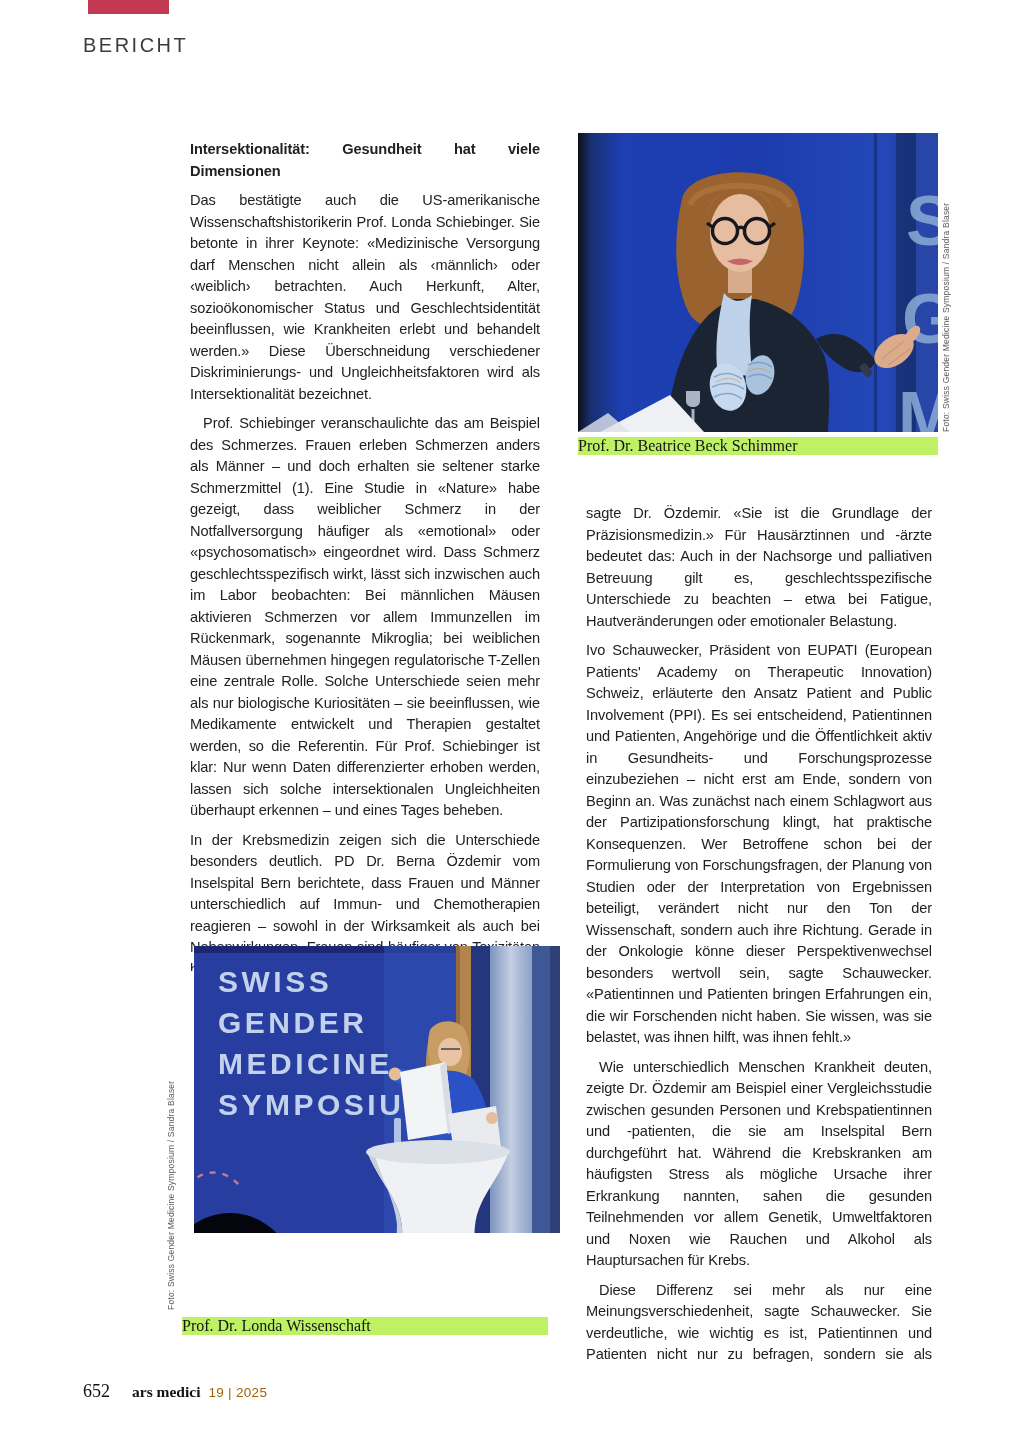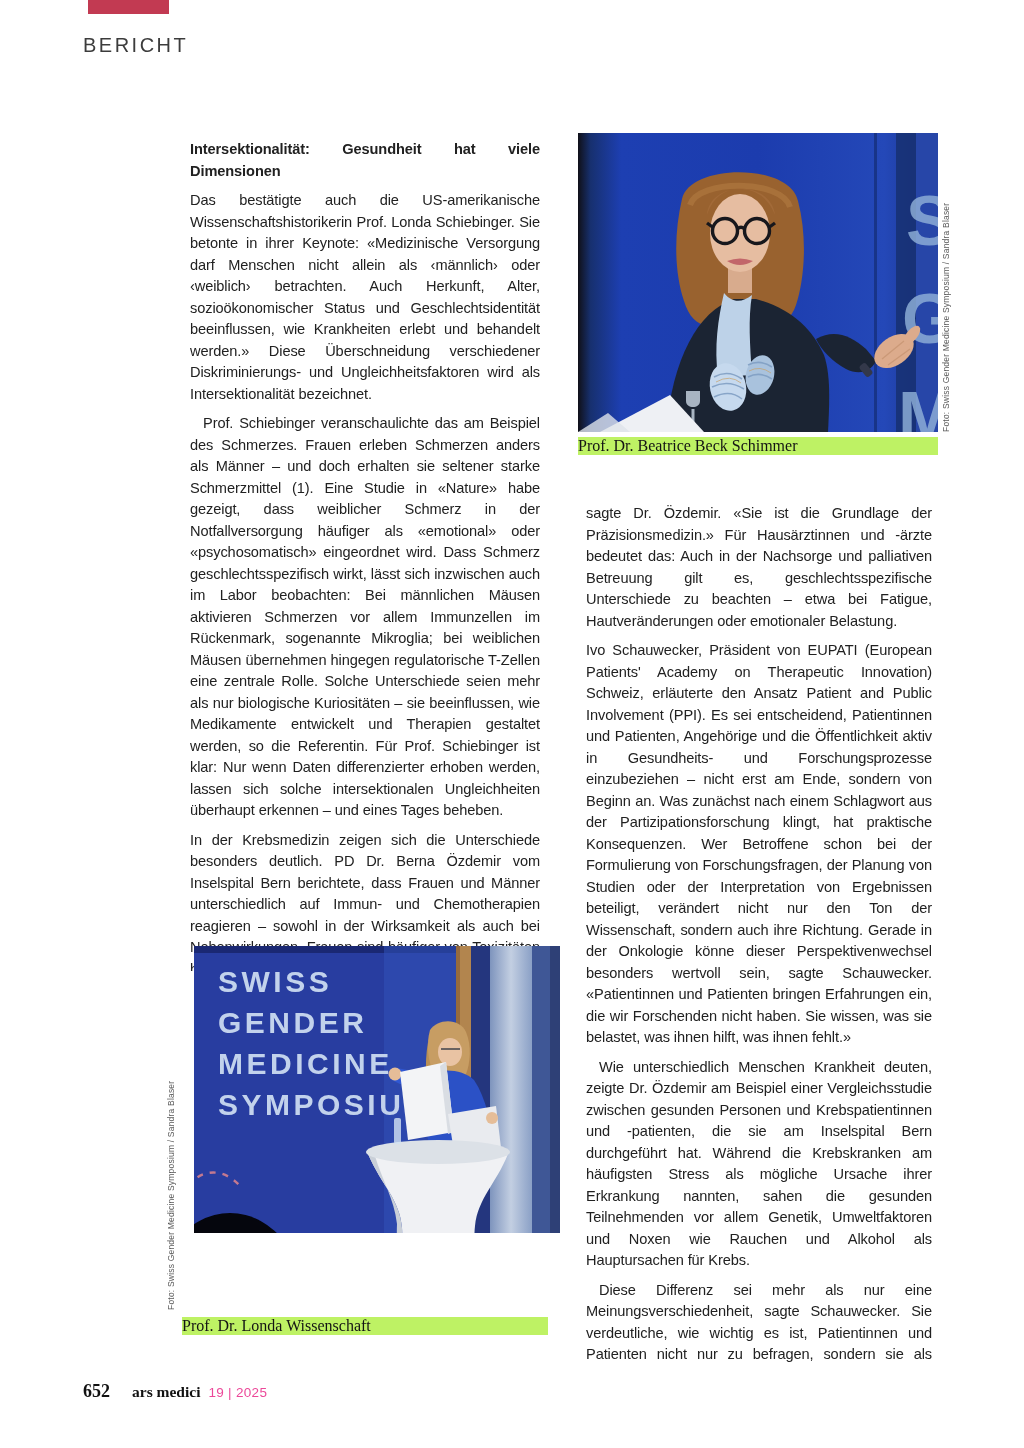--- a/index.html
+++ b/index.html
@@ -38,27 +38,27 @@
   .caption-bottom { left:182px; top:1317px; width:366px; }
   .credit {
     position:absolute; z-index:6;
     writing-mode:vertical-rl; transform:rotate(180deg);
     font-size:8.5px; color:#5a5a5a; letter-spacing:0.2px; white-space:nowrap;
   }
   .credit-right { left:941px; top:133px; height:299px; width:12px; }
   .credit-left  { left:166px; top:973px; height:337px; width:12px; }
   .footer { position:absolute; left:83px; top:1381px; display:flex; align-items:baseline; }
   .footer .page-num {
-    font-family:"Liberation Serif", serif; font-weight:bold; font-size:18px; color:#111;
+    font-family:"Liberation Serif", serif; font-weight:normal; font-size:18px; color:#111;
   }
   .footer .journal {
     font-family:"Liberation Serif", serif; font-weight:bold; font-size:15.5px; color:#111;
     margin-left:22px;
   }
-  .footer .issue { font-size:13.5px; color:#ec4899; margin-left:8px; letter-spacing:0.3px; }
+  .footer .issue { font-size:13.5px; color:#a16207; margin-left:8px; letter-spacing:0.3px; }
 </style>
 </head>
 <body>
 
 <div class="page">
 
   <div class="logo-bar"></div>
   <div class="section-label">BERICHT</div>
 
   <div class="col left-col">

